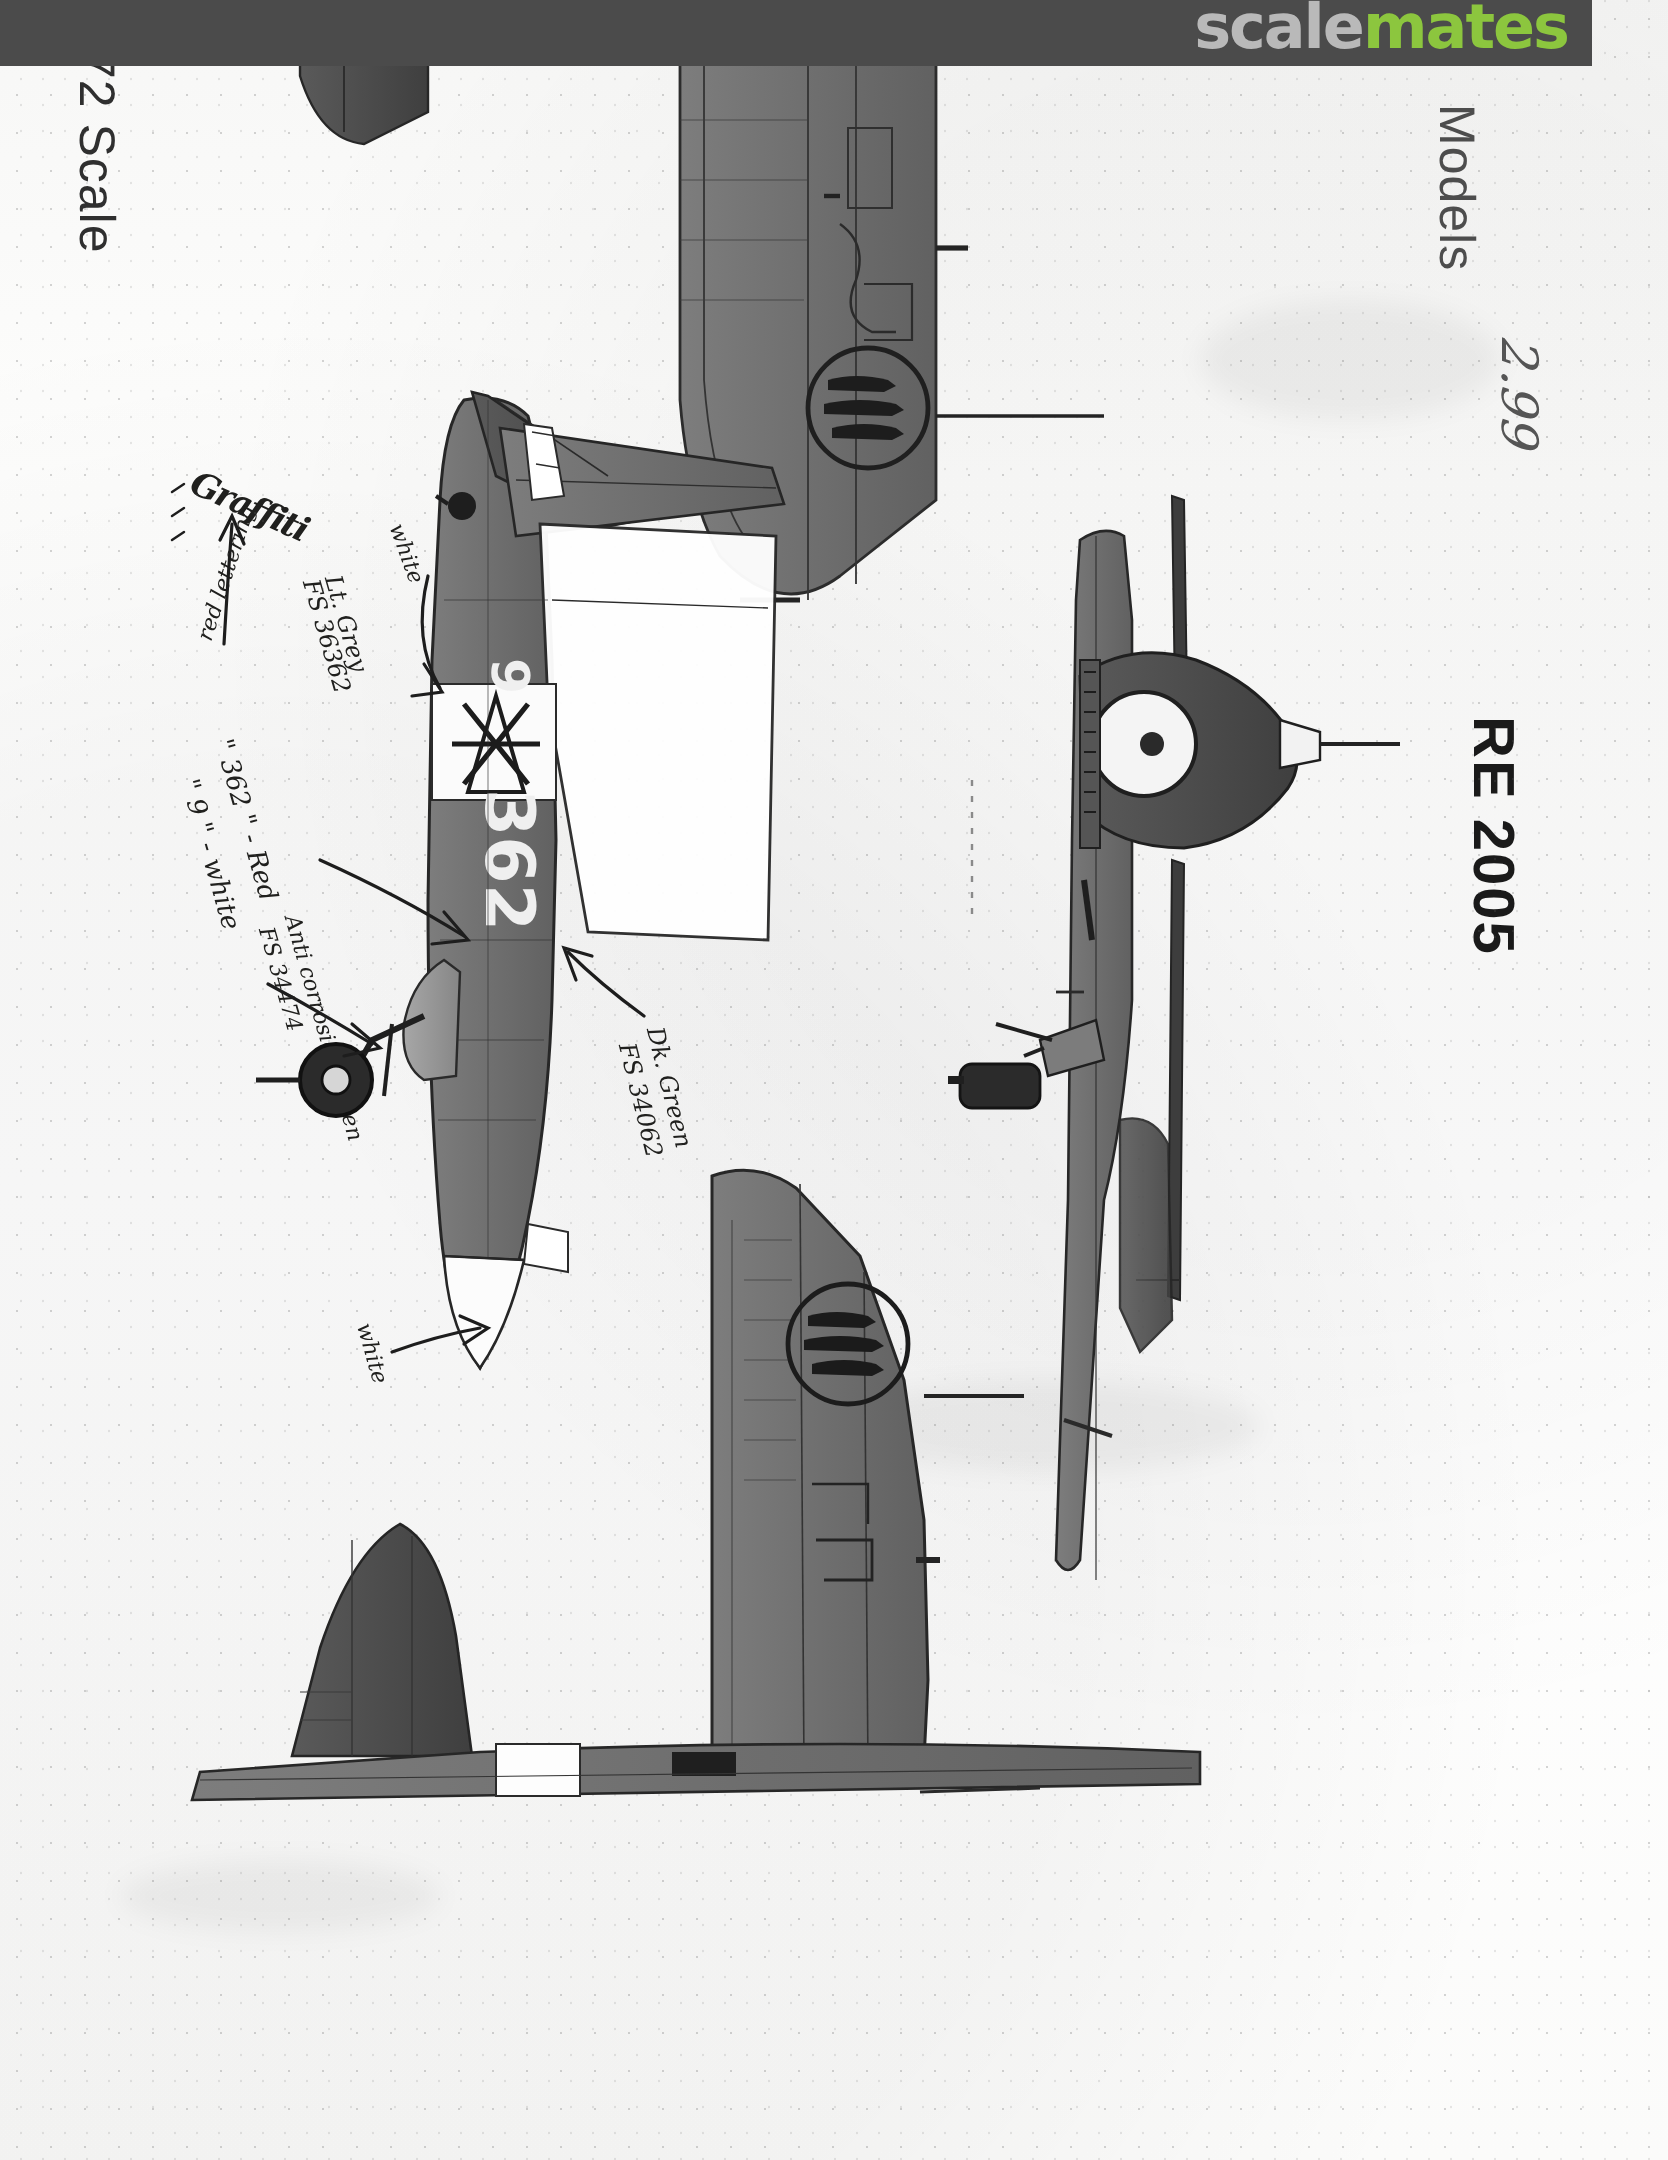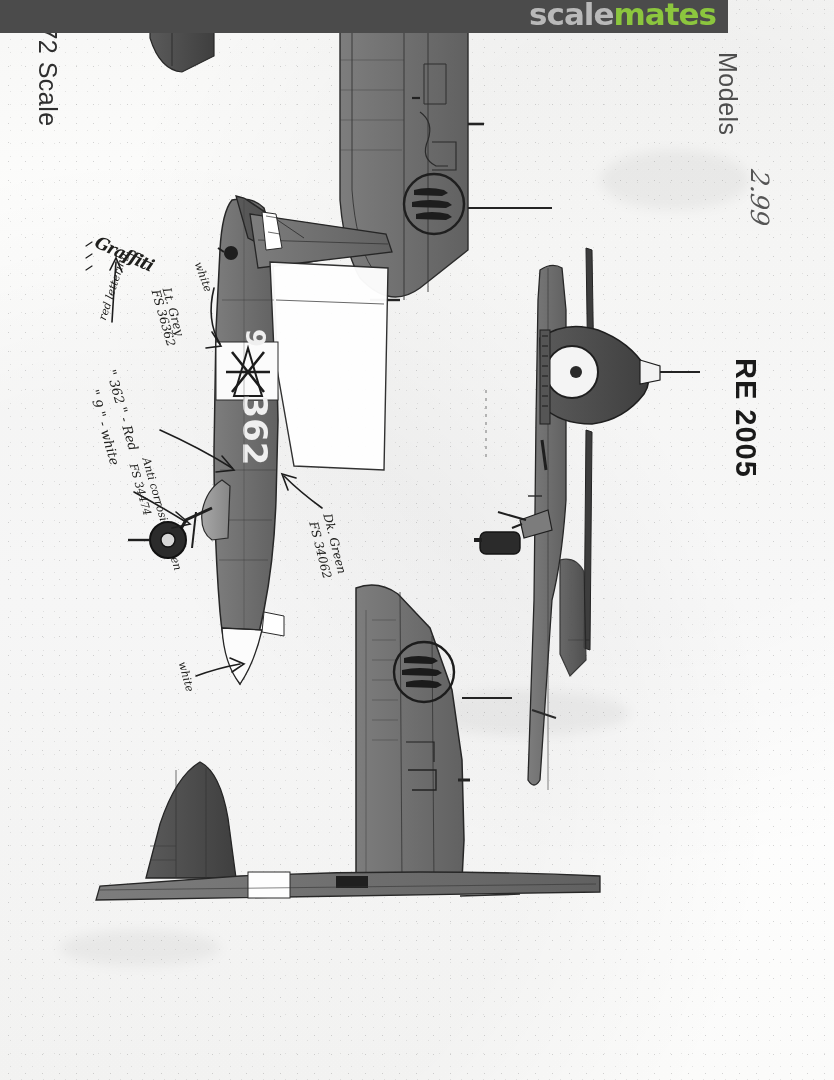--- a/index.html
+++ b/index.html
@@ -26,21 +26,21 @@
       radial-gradient(rgba(90,90,90,.5) .6px, rgba(0,0,0,0) .7px),
       radial-gradient(rgba(120,120,120,.35) .5px, rgba(0,0,0,0) .7px);
     background-size:17px 19px, 11px 13px;
     background-position:0 0, 5px 7px;
     pointer-events:none;
   }
   .smudge{position:absolute;border-radius:50%;background:rgba(0,0,0,.045);filter:blur(6px);}
 
   
   .banner{
-    position:absolute;left:0;top:0;width:728px;height:33px;
+    position:absolute;left:0;top:0;width:796px;height:33px;
     background:#4b4b4b;
     z-index:40;
   }
   .banner-inner{
     position:absolute;right:12px;top:-2px;
     font-size:31px;font-weight:bold;letter-spacing:-1px;
     font-family:"DejaVu Sans", sans-serif;
     line-height:33px;
   }
   .wm-a{color:#b9b9b9;}

